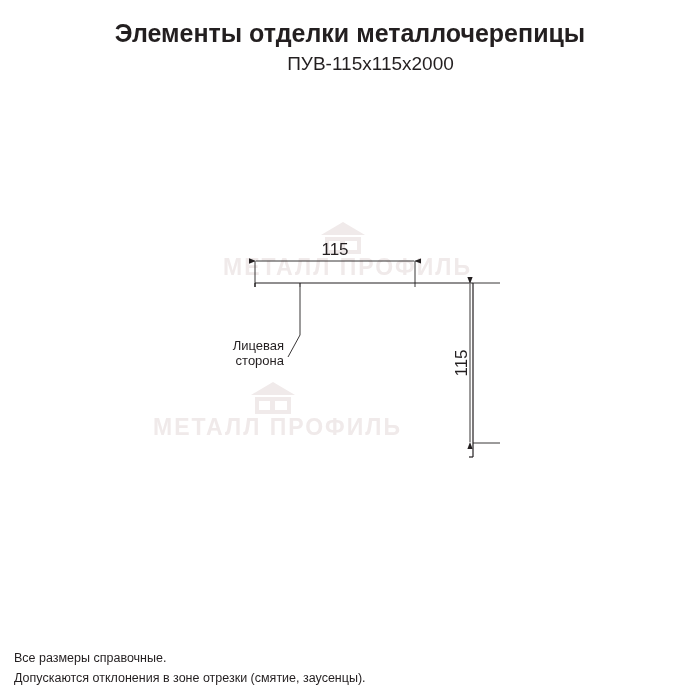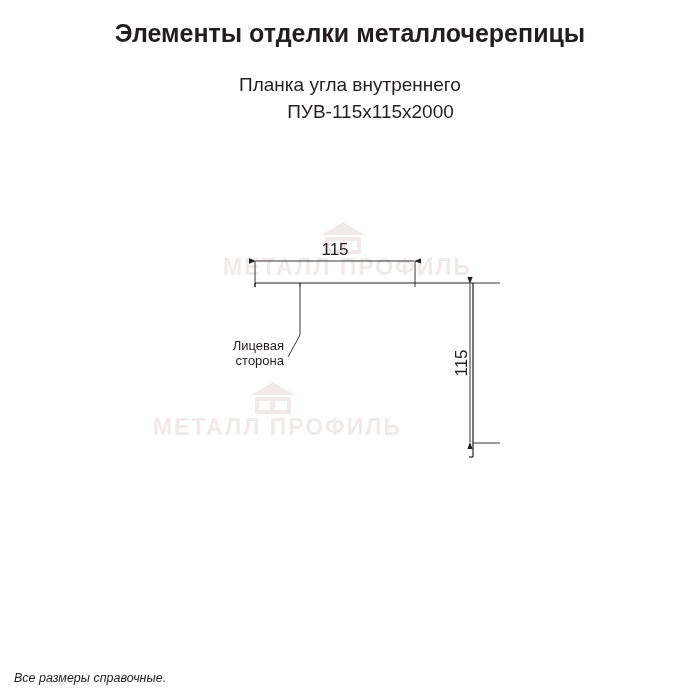--- a/index.html
+++ b/index.html
@@ -116,29 +116,27 @@
   }
 
   
   .footer {
     position: absolute;
     left: 14px;
     bottom: 12px;
     font-size: 12.5px;
     line-height: 1.55;
     color: #231f20;
-    font-style: italic;
   }
 </style>
 </head>
 <body>
 
 <div class="header">
   <div class="title-main">Элементы отделки металлочерепицы</div>
-  <div class="title-sub">Планка угла внутреннего</div>
   <div class="title-code">ПУВ-115x115x2000</div>
 </div>
 
 <div class="watermark" id="wm1">
   <div class="wm-icon">
     <div class="roof"></div>
     <div class="body"></div>
     <div class="slot"></div>
   </div>
   <div class="wm-text">МЕТАЛЛ ПРОФИЛЬ</div>
@@ -200,13 +198,14 @@
     <g>
       <path d="M300,62 L300,110 L288,132" stroke="#231f20" stroke-width="0.9" fill="none"></path>
       <text class="face-label" x="284" y="125" text-anchor="end">Лицевая</text>
       <text class="face-label" x="284" y="140" text-anchor="end">сторона</text>
     </g>
   </svg>
 </div>
 
 <div class="footer">
   <div>Все размеры справочные.</div>
+  <div>Допускаются отклонения в зоне отрезки (смятие, заусенцы).</div>
 </div>
 
 </body></html>

